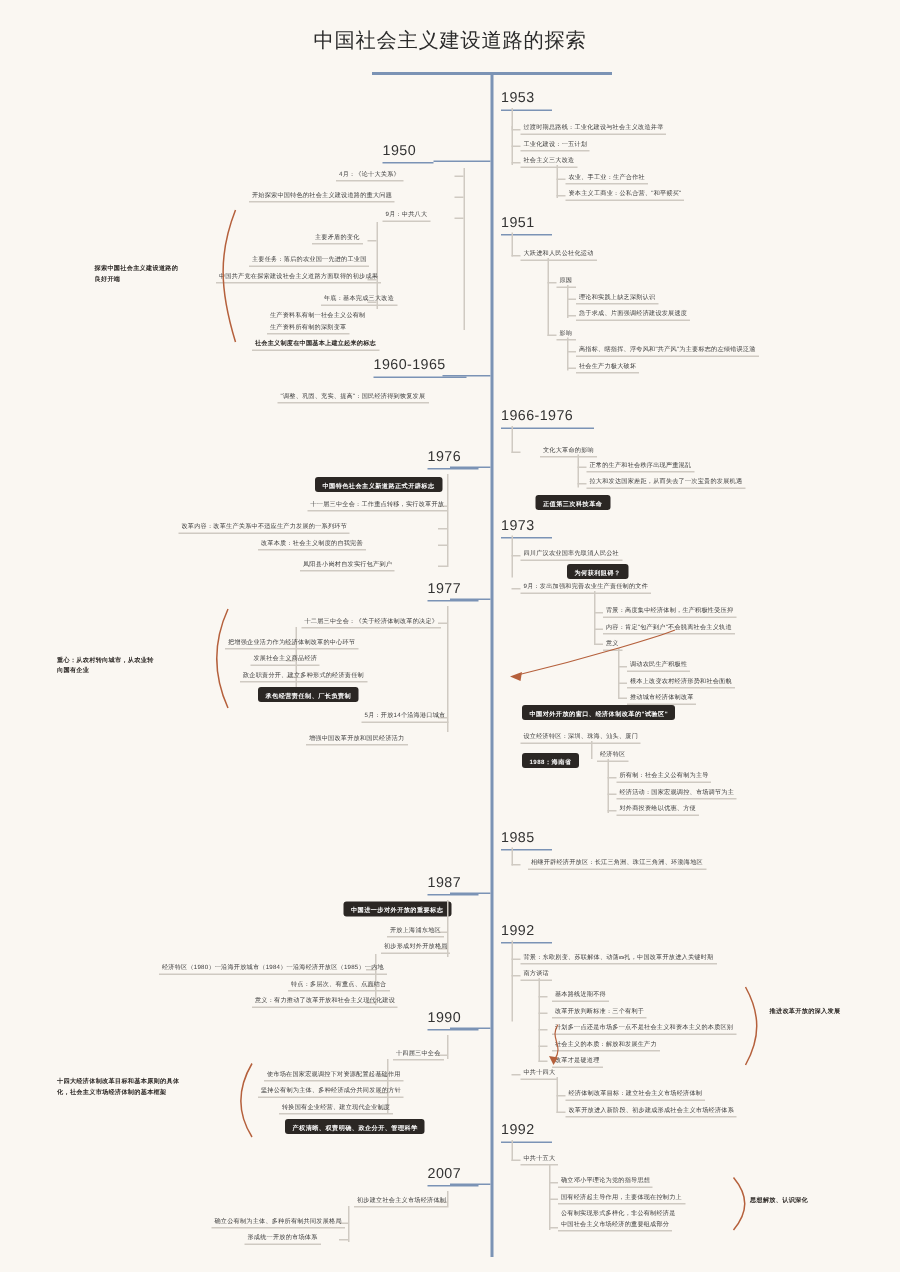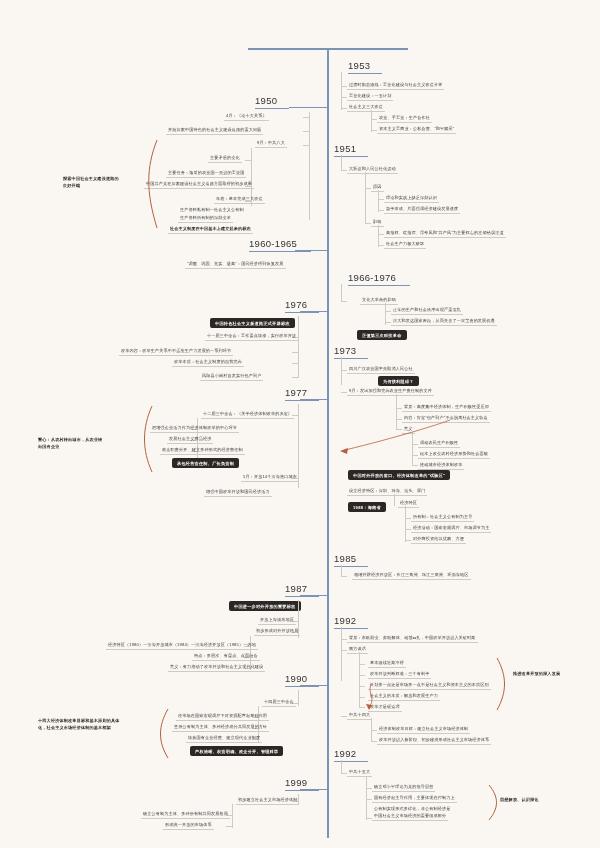--- a/index.html
+++ b/index.html
@@ -76,25 +76,26 @@
   .summary.w1{width:58px;}
   .summary.w2{width:90px;}
   
   #ink{position:absolute;left:0;top:0;width:600px;height:848px;pointer-events:none;}
 </style>
 </head>
 <body>
 
 <div id="canvas" style="background: rgb(250, 247, 242);">
 
+  <div id="title">中国社会主义建设道路的探索</div>
   <div id="title-rule"></div>
 
   <div class="trunk" style="left:327px;top:48px;height:790px;"></div>
 
-  <div class="year" style="left:348px;top:60px;width:34px;">1953</div>
+  <div class="year" style="left:334px;top:60px;width:34px;">1953</div>
   <div class="vl" style="left:341px;top:72px;height:14px;"></div>
   <div class="vl" style="left:341px;top:84px;height:26px;"></div>
   <div class="hl" style="left:341px;top:86px;width:6px;"></div>
   <div class="hl" style="left:341px;top:97px;width:6px;"></div>
   <div class="hl" style="left:341px;top:108px;width:6px;"></div>
   <div class="leaf" style="left:347px;top:82px;">过渡时期总路线：工业化建设与社会主义改造并举</div>
   <div class="leaf" style="left:347px;top:93px;">工业化建设：一五计划</div>
   <div class="leaf" style="left:347px;top:104px;">社会主义三大改造</div>
   <div class="vl" style="left:371px;top:110px;height:22px;"></div>
   <div class="hl" style="left:371px;top:119px;width:6px;"></div>
@@ -150,21 +151,21 @@
   <div class="vl" style="left:378px;top:225px;height:22px;"></div>
   <div class="hl" style="left:378px;top:234px;width:6px;"></div>
   <div class="hl" style="left:378px;top:245px;width:6px;"></div>
   <div class="leaf" style="left:384px;top:230px;">高指标、瞎指挥、浮夸风和"共产风"为主要标志的左倾错误泛滥</div>
   <div class="leaf" style="left:384px;top:241px;">社会生产力极大破坏</div>
 
   <div class="year" style="left:249px;top:238px;width:62px;">1960-1965</div>
   <div class="yconn" style="left:295px;top:250px;width:32px;"></div>
   <div class="leaf" style="left:185px;top:261px;">"调整、巩固、充实、提高"：国民经济得到恢复发展</div>
 
-  <div class="year" style="left:348px;top:272px;width:62px;">1966-1976</div>
+  <div class="year" style="left:334px;top:272px;width:62px;">1966-1976</div>
   <div class="vl" style="left:341px;top:284px;height:18px;"></div>
   <div class="hl" style="left:341px;top:301px;width:6px;"></div>
   <div class="leaf" style="left:360px;top:297px;">文化大革命的影响</div>
   <div class="vl" style="left:385px;top:303px;height:22px;"></div>
   <div class="hl" style="left:385px;top:311px;width:6px;"></div>
   <div class="hl" style="left:385px;top:322px;width:6px;"></div>
   <div class="leaf" style="left:391px;top:307px;">正常的生产和社会秩序出现严重混乱</div>
   <div class="leaf" style="left:391px;top:318px;">拉大和发达国家差距，从而失去了一次宝贵的发展机遇</div>
   <div class="callout" style="left:357px;top:330px;">正值第三次科技革命</div>
 
@@ -307,21 +308,21 @@
   <div class="vl" style="left:366px;top:776px;height:44px;"></div>
   <div class="hl" style="left:366px;top:788px;width:6px;"></div>
   <div class="hl" style="left:366px;top:799px;width:6px;"></div>
   <div class="hl" style="left:366px;top:818px;width:6px;"></div>
   <div class="leaf" style="left:372px;top:784px;">确立邓小平理论为党的指导思想</div>
   <div class="leaf" style="left:372px;top:795px;">国有经济起主导作用，主要体现在控制力上</div>
   <div class="leaf nb" style="left:372px;top:806px;">公有制实现形式多样化，非公有制经济是</div>
   <div class="leaf" style="left:372px;top:813px;">中国社会主义市场经济的重要组成部分</div>
   <div class="summary" style="left:500px;top:797px;">思想解放、认识深化</div>
 
-  <div class="year" style="left:285px;top:777px;width:34px;">1999</div>
+  <div class="year" style="left:285px;top:777px;width:34px;">2007</div>
   <div class="yconn" style="left:300px;top:789px;width:27px;"></div>
   <div class="vl" style="left:298px;top:794px;height:10px;"></div>
   <div class="hl" style="left:292px;top:801px;width:6px;"></div>
   <div class="leaf" style="left:236px;top:797px;">初步建立社会主义市场经济体制</div>
   <div class="vl" style="left:232px;top:804px;height:24px;"></div>
   <div class="hl" style="left:226px;top:815px;width:6px;"></div>
   <div class="hl" style="left:226px;top:826px;width:6px;"></div>
   <div class="leaf" style="left:141px;top:811px;">确立公有制为主体、多种所有制共同发展格局</div>
   <div class="leaf" style="left:163px;top:822px;">形成统一开放的市场体系</div>
 

